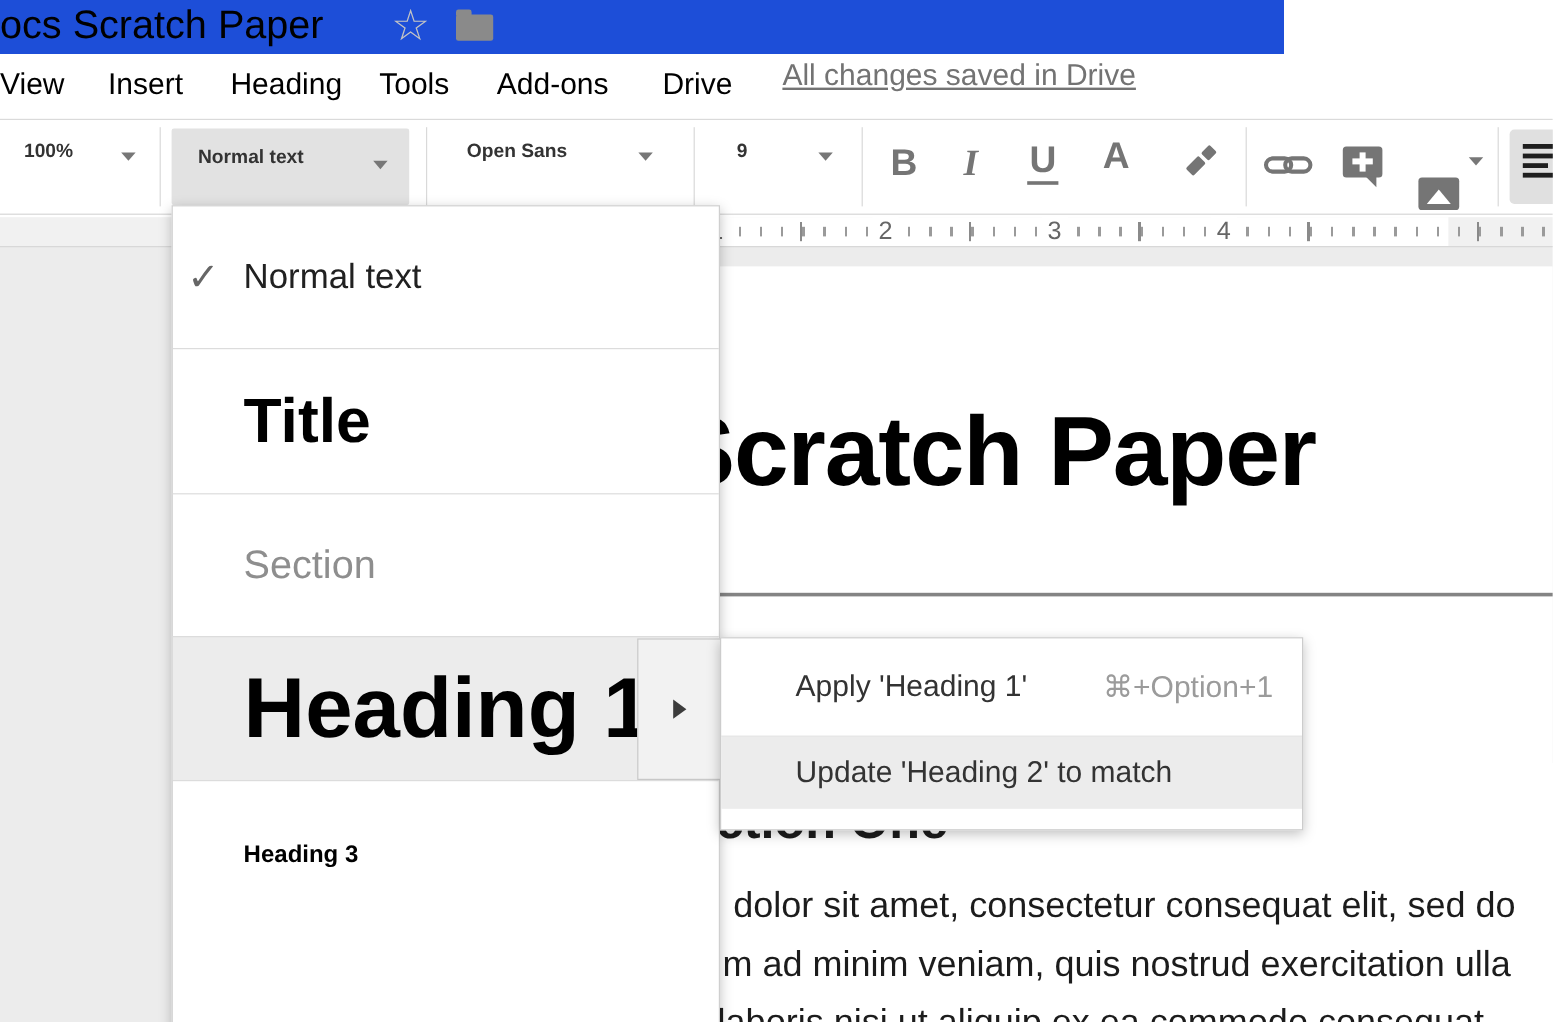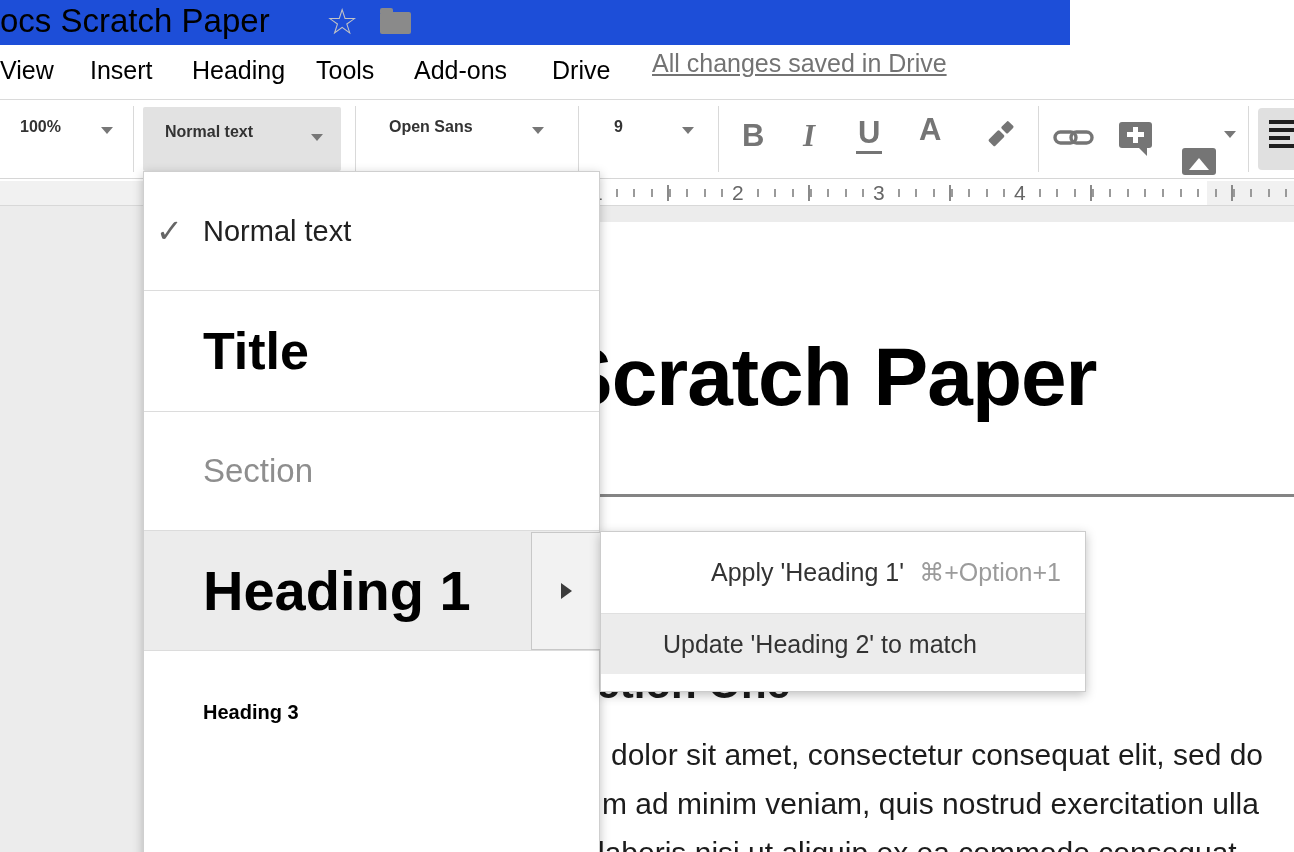--- a/index.html
+++ b/index.html
@@ -71,32 +71,32 @@
   
   #styles-menu { left:143px; top:171px; width:457px; height:720px; background:#fff;
                  border:1px solid #cfcfcf; box-shadow:0 3px 10px rgba(0,0,0,.25); z-index:20; }
   .m-row { position:relative; display:flex; align-items:center; border-top:1px solid #dcdcdc; }
   .m-row:first-child { border-top:none; }
   .m-check { position:absolute; left:12px; font-size:32px; color:#666; font-family:"DejaVu Sans",sans-serif; }
   .m-label { padding-left:59px; white-space:nowrap; }
   #row-normal   { height:118px; } #row-normal .m-label { font-size:29px; color:#212121; }
   #row-title    { height:121px; } #row-title .m-label { font-size:52px; font-weight:700; color:#000; }
   #row-subtitle { height:119px; } #row-subtitle .m-label { font-size:33px; color:#8e8e8e; }
-  #row-h1 { height:120px; background:#ececec; } #row-h1 .m-label { font-size:56px; font-weight:700; color:#000; }
+  #row-h1 { height:120px; background:#ececec; } #row-h1 .m-label { font-size:71px; font-weight:700; color:#000; }
   #row-h2 { height:119px; } #row-h2 .m-label { font-size:38px; font-weight:700; color:#000; }
   #row-h3 { height:123px; } #row-h3 .m-label { font-size:20px; font-weight:700; color:#000; }
   #h1-arrow-box { position:absolute; left:387px; top:360px; width:70px; height:118px;
                   background:#f2f2f2; border:1px solid #c8c8c8; display:flex; align-items:center; justify-content:center; }
   #h1-arrow-box .tri { width:0; height:0; border-top:8px solid transparent; border-bottom:8px solid transparent;
                        border-left:11px solid #3c3c3c; }
 
   
   #h1-submenu { left:600px; top:531px; width:486px; height:161px; background:#fff;
                 border:1px solid #ccc; box-shadow:0 3px 10px rgba(0,0,0,.25); z-index:30; }
-  #sm-apply { position:relative; height:81px; display:flex; align-items:center;padding-left:48px; }
+  #sm-apply { position:relative; height:81px; display:flex; align-items:center; }
   #sm-apply .sm-label { padding-left:62px; font-size:25px; color:#333; white-space:nowrap; }
   #sm-shortcut { margin-left:auto; margin-right:24px; font-size:25px; color:#9b9b9b;
                  font-family:"Liberation Sans","DejaVu Sans",sans-serif; white-space:nowrap; }
   #sm-div { height:1px; background:#e0e0e0; }
   #sm-update { height:60px; background:#ececec; display:flex; align-items:center; }
   #sm-update .sm-label { padding-left:62px; font-size:25px; color:#333; white-space:nowrap; }
 
   svg { display:block; }
 </style>
 </head>

